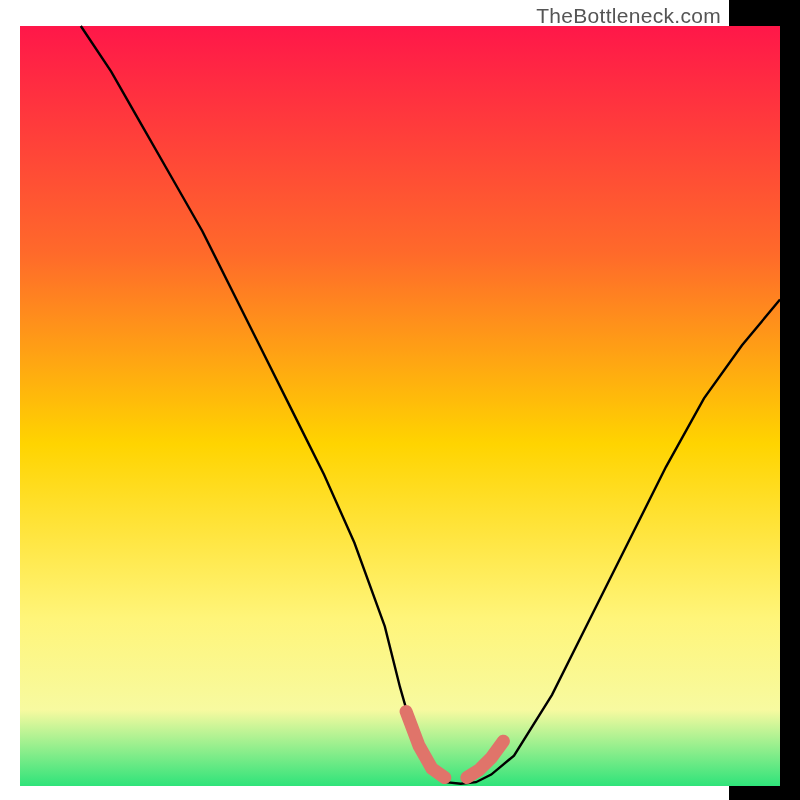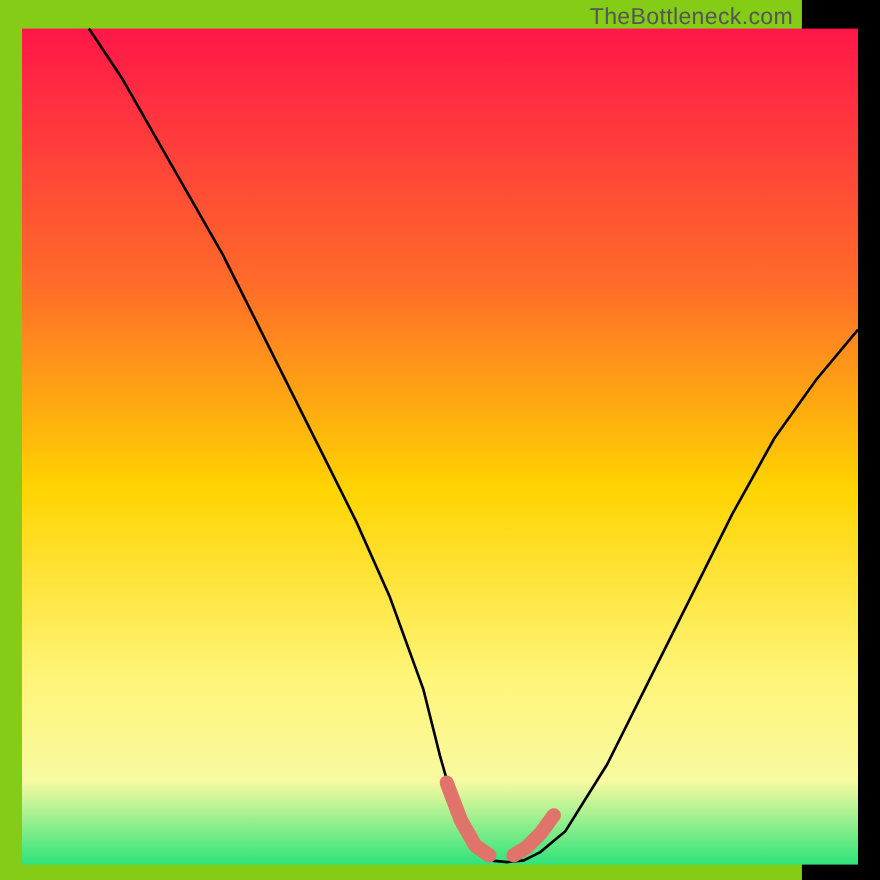--- a/index.html
+++ b/index.html
@@ -8,21 +8,21 @@
     width: 800px;
     height: 800px;
     overflow: hidden;
     background: #000;
     font-family: Arial, Helvetica, sans-serif;
   }
   .stage {
     position: relative;
     width: 729px;
     height: 800px;
-    background: #84cc16;
+    background: #ffffff;
   }
   .watermark {
     position: absolute;
     top: 4px;
     right: 8px;
     color: #555;
     font-size: 21px;
     letter-spacing: 0.3px;
     z-index: 10;
   }

